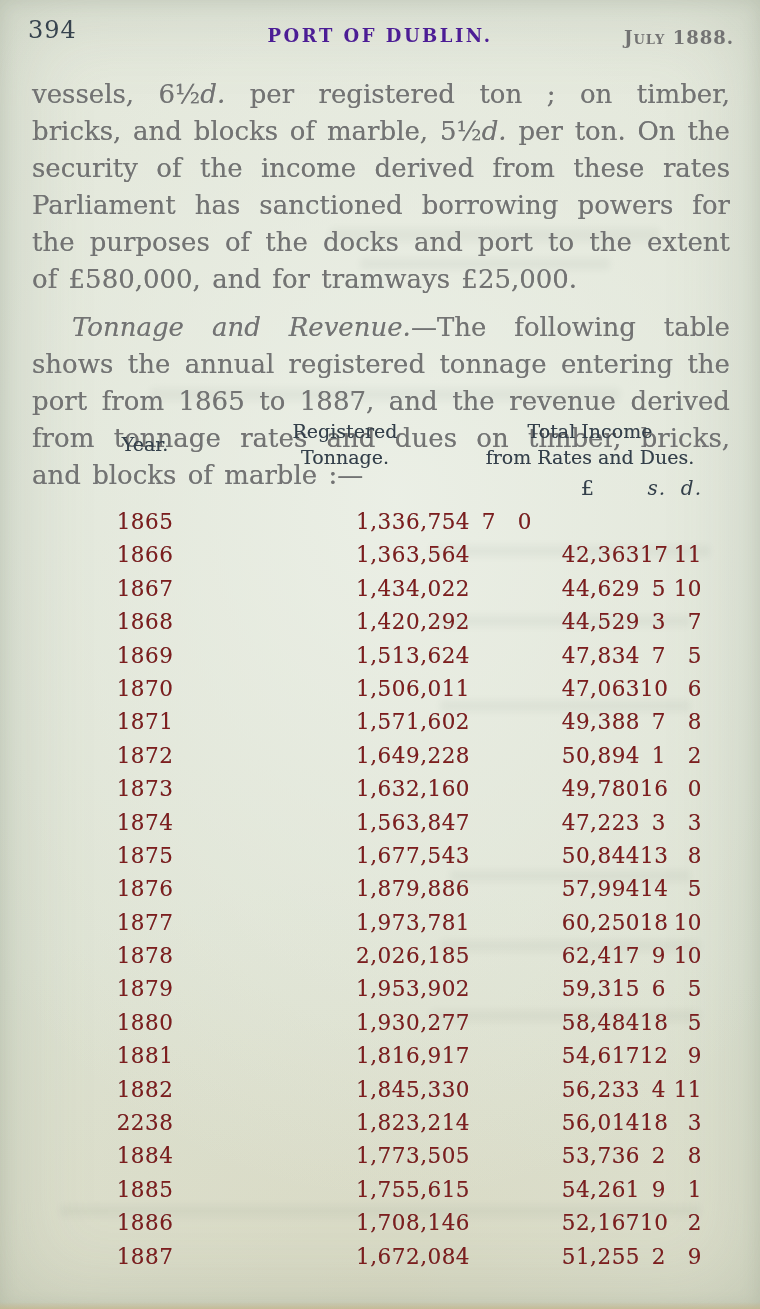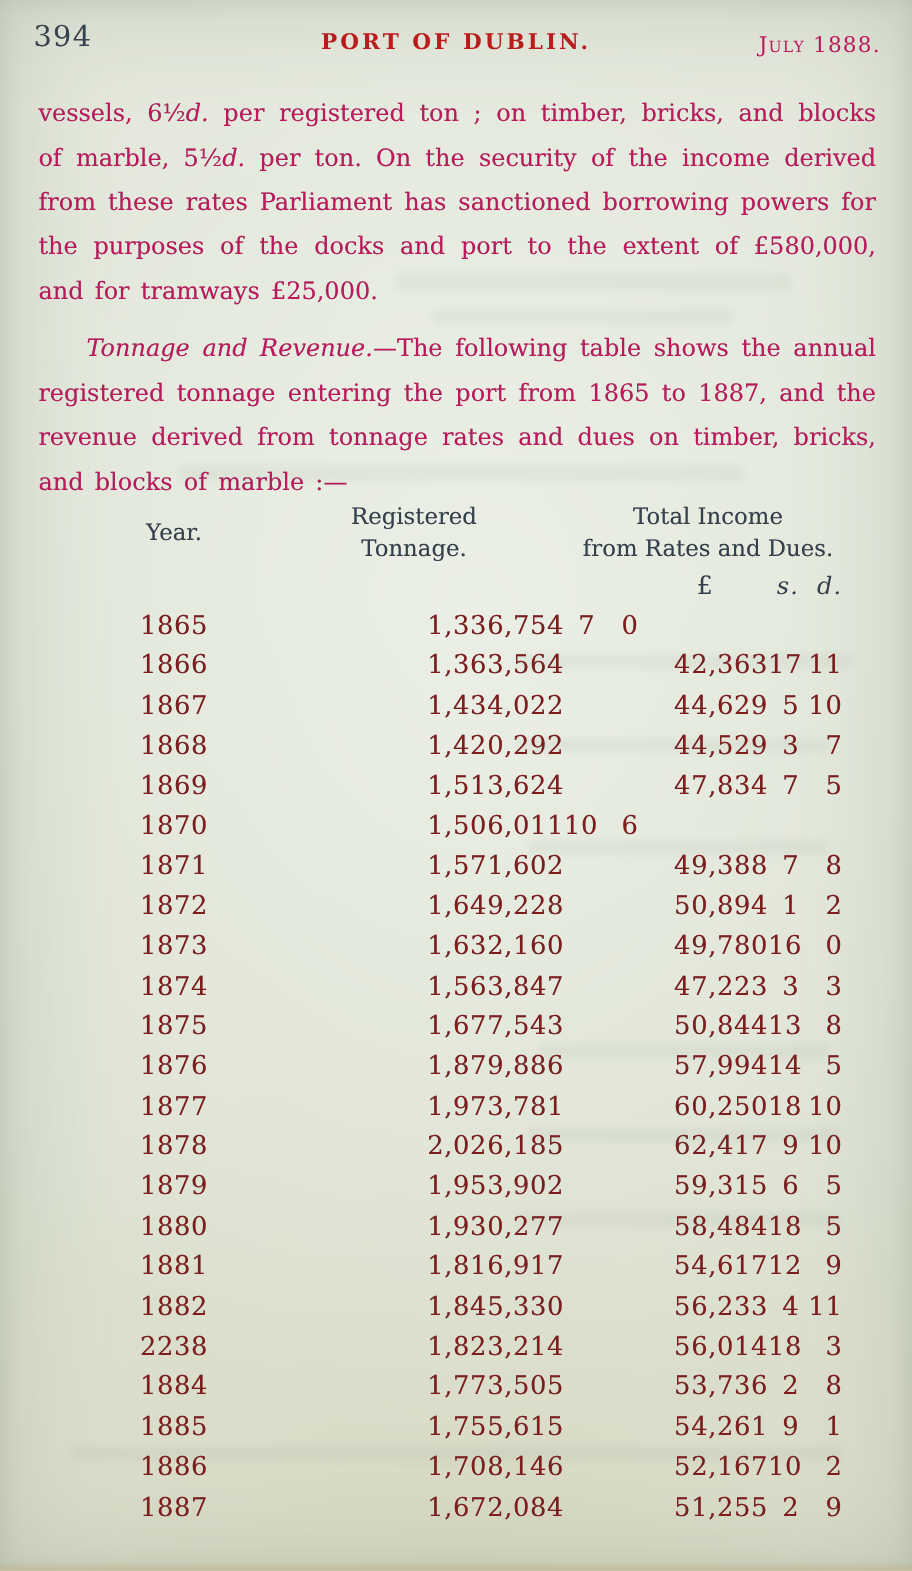--- a/index.html
+++ b/index.html
@@ -31,31 +31,31 @@
     pointer-events: none;
   }
 
   .header-row { position: absolute; top: 0; left: 0; right: 0; height: 60px; }
   .page-number {
     position: absolute; left: 28px; top: 16px;
     font-size: 24px; letter-spacing: 1px; color: #37434e;
   }
   .running-title {
     position: absolute; left: 0; right: 0; top: 25px; text-align: center;
-    font-size: 18px; font-weight: bold; letter-spacing: 2.5px; color: #b91c1c;
+    font-size: 18px; font-weight: bold; letter-spacing: 2.5px; color: #4c1d95;
   }
   .issue-date {
     position: absolute; right: 26px; top: 27px;
-    font-size: 18px; font-variant: small-caps; letter-spacing: 1px; color: #be185d;
+    font-size: 18px; font-variant: small-caps; letter-spacing: 1px; color: #737373; font-weight: bold;
   }
 
   .content { position: absolute; left: 32px; right: 30px; top: 76px; }
   .para {
-    font-size: 20px; line-height: 37px; text-align: justify;
-    word-spacing: 3px; color: #be185d;
+    font-size: 26px; line-height: 37px; text-align: justify;
+    word-spacing: 3px; color: #737373;
     text-shadow: 0 0 0.5px rgba(49,61,72,0.45);
   }
   .para.indent { text-indent: 40px; margin-top: 11px; }
   .it { font-style: italic; }
 
   
   .ttable { position: absolute; left: 0; top: 418px; width: 716px; }
   .trow, .hrow { display: flex; align-items: baseline; }
   .c-sp   { width: 70px;  flex: 0 0 70px; }
   .c-year { width: 150px; flex: 0 0 150px; text-align: center; }
@@ -177,20 +177,21 @@
     <div class="c-ton cell">1,513,624</div>
     <div class="c-amt cell">47,834</div>
     <div class="c-s cell">7</div>
     <div class="c-d cell">5</div>
   </div>
 
   <div class="trow">
     <div class="c-sp"></div>
     <div class="c-year cell">1870</div>
     <div class="c-ton cell">1,506,011</div>
+    <div class="c-amt cell">47,063</div>
     <div class="c-s cell">10</div>
     <div class="c-d cell">6</div>
   </div>
 
   <div class="trow">
     <div class="c-sp"></div>
     <div class="c-year cell">1871</div>
     <div class="c-ton cell">1,571,602</div>
     <div class="c-amt cell">49,388</div>
     <div class="c-s cell">7</div>

